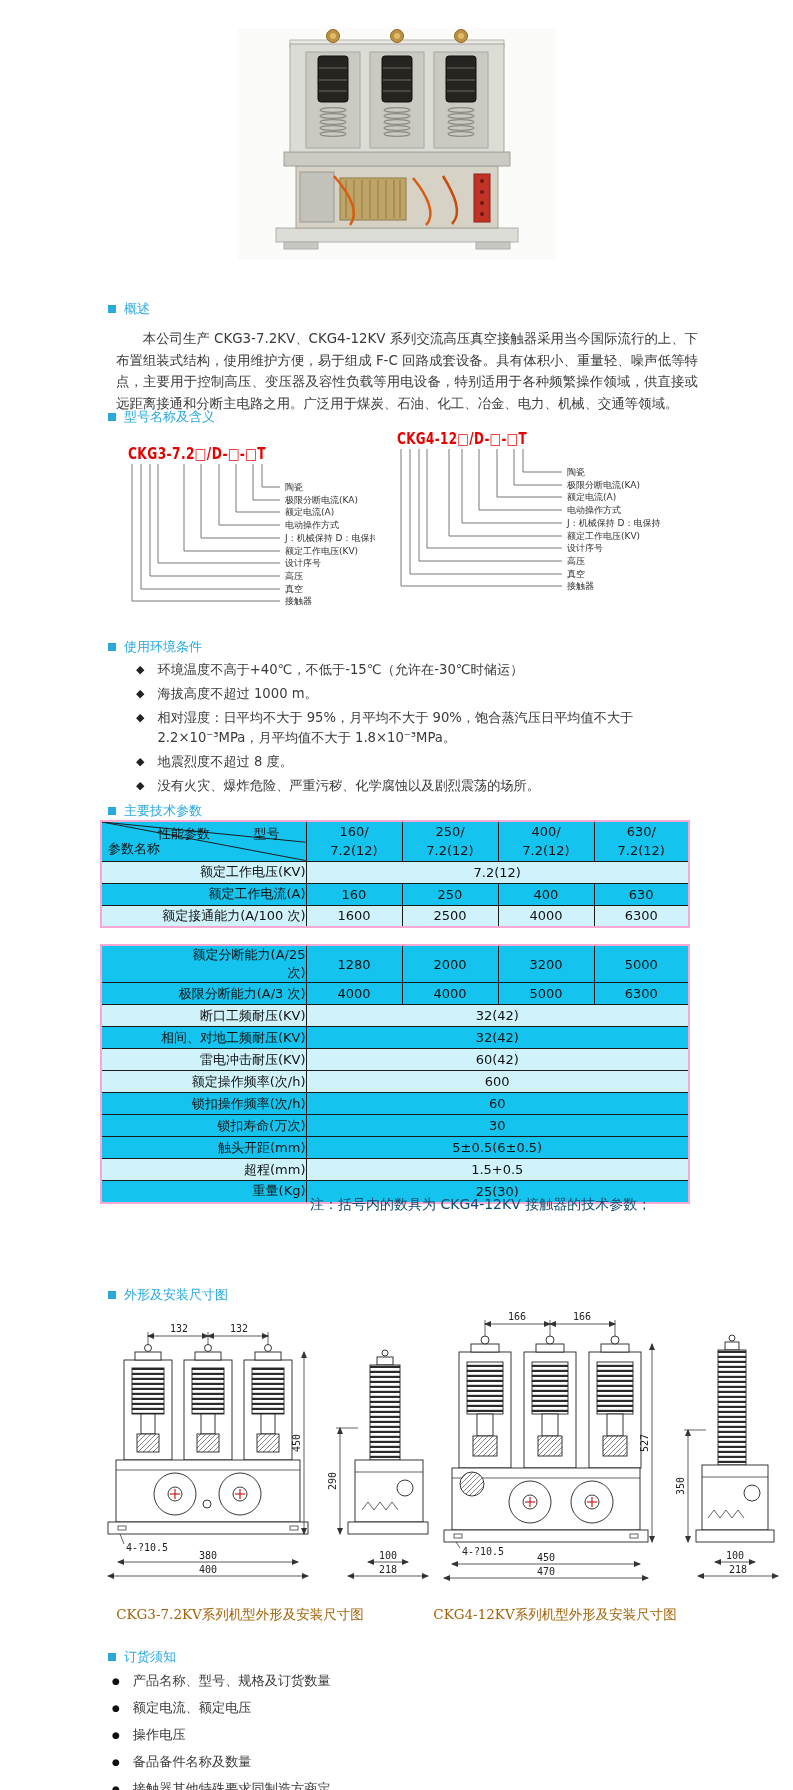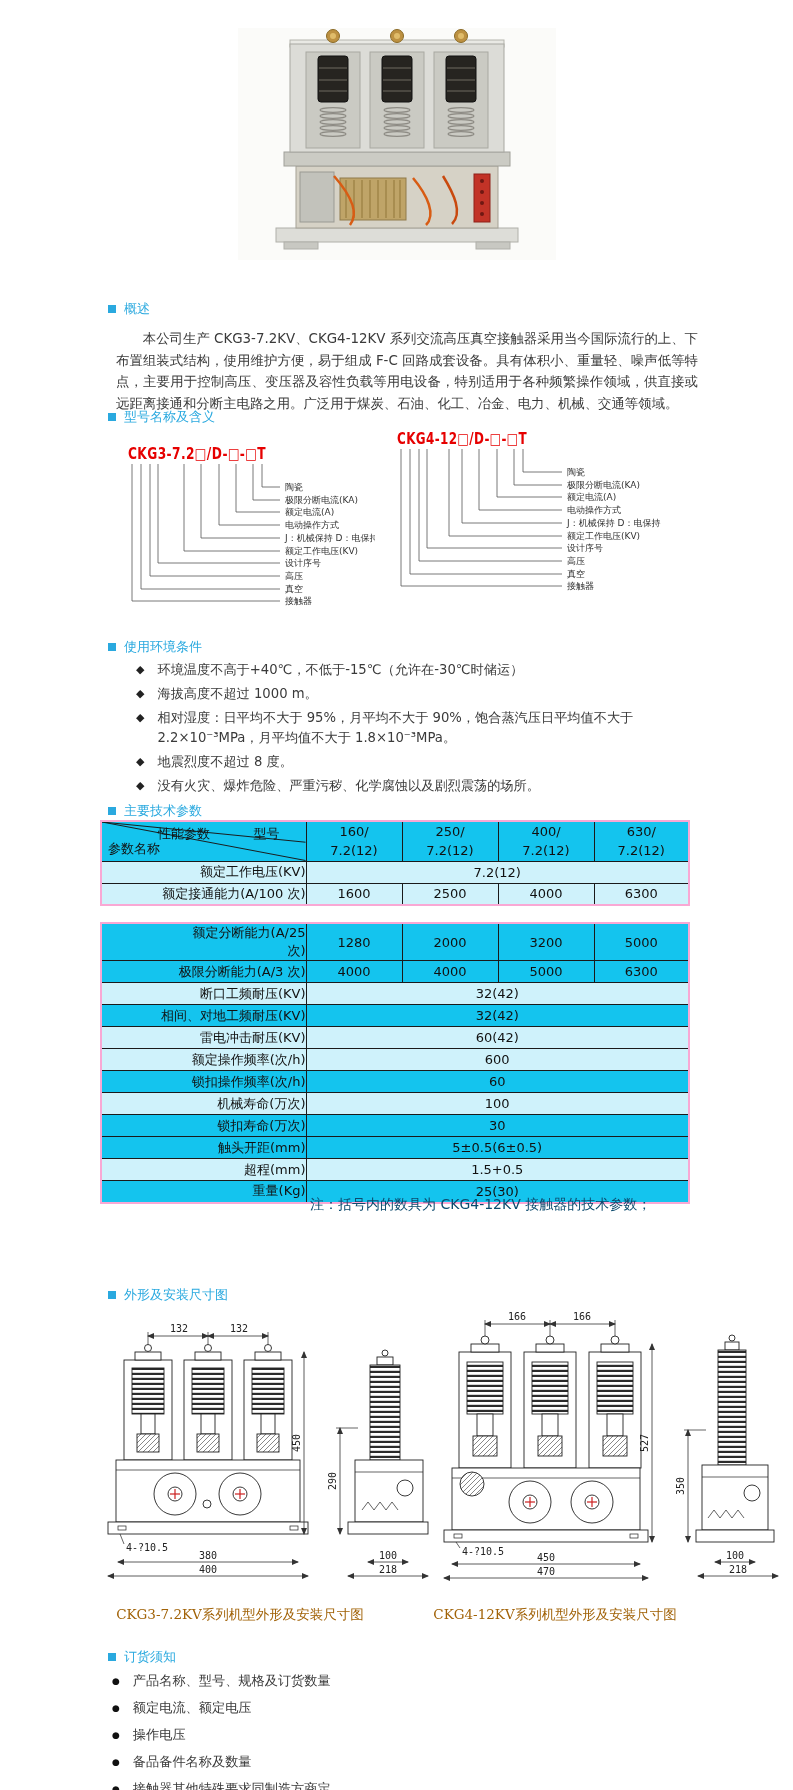--- a/index.html
+++ b/index.html
@@ -276,20 +276,27 @@
           <div>630/</div>
           <div>7.2(12)</div>
         </th>
       </tr>
       </tbody>
         <tbody id="tb1">
           <tr class="shade-light">
             <td class="param"><span class="pl">额定工作电压</span><span class="pu">(KV)</span></td>
             <td class="val" colspan="4">7.2(12)</td>
           </tr>
+          <tr class="shade-bright">
+            <td class="param"><span class="pl">额定工作电流</span><span class="pu">(A)</span></td>
+            <td class="val">160</td>
+            <td class="val">250</td>
+            <td class="val">400</td>
+            <td class="val">630</td>
+          </tr>
           <tr class="shade-light">
             <td class="param"><span class="pl">额定接通能力(A/100 次)</span><span class="pu"></span></td>
             <td class="val">1600</td>
             <td class="val">2500</td>
             <td class="val">4000</td>
             <td class="val">6300</td>
           </tr>
         </tbody>
     </table>
     <table id="tblock2">
@@ -327,24 +334,20 @@
             <td class="param"><span class="pl">雷电冲击耐压</span><span class="pu">(KV)</span></td>
             <td class="val" colspan="4">60(42)</td>
           </tr>
           <tr class="shade-light">
             <td class="param"><span class="pl">额定操作频率</span><span class="pu">(次/h)</span></td>
             <td class="val" colspan="4">600</td>
           </tr>
           <tr class="shade-bright">
             <td class="param"><span class="pl">锁扣操作频率</span><span class="pu">(次/h)</span></td>
             <td class="val" colspan="4">60</td>
-          </tr>
-          <tr class="shade-light">
-            <td class="param"><span class="pl">机械寿命</span><span class="pu">(万次)</span></td>
-            <td class="val" colspan="4">100</td>
           </tr>
           <tr class="shade-bright">
             <td class="param"><span class="pl">锁扣寿命</span><span class="pu">(万次)</span></td>
             <td class="val" colspan="4">30</td>
           </tr>
           <tr class="shade-bright">
             <td class="param"><span class="pl">触头开距</span><span class="pu">(mm)</span></td>
             <td class="val" colspan="4">5±0.5(6±0.5)</td>
           </tr>
           <tr class="shade-light">

